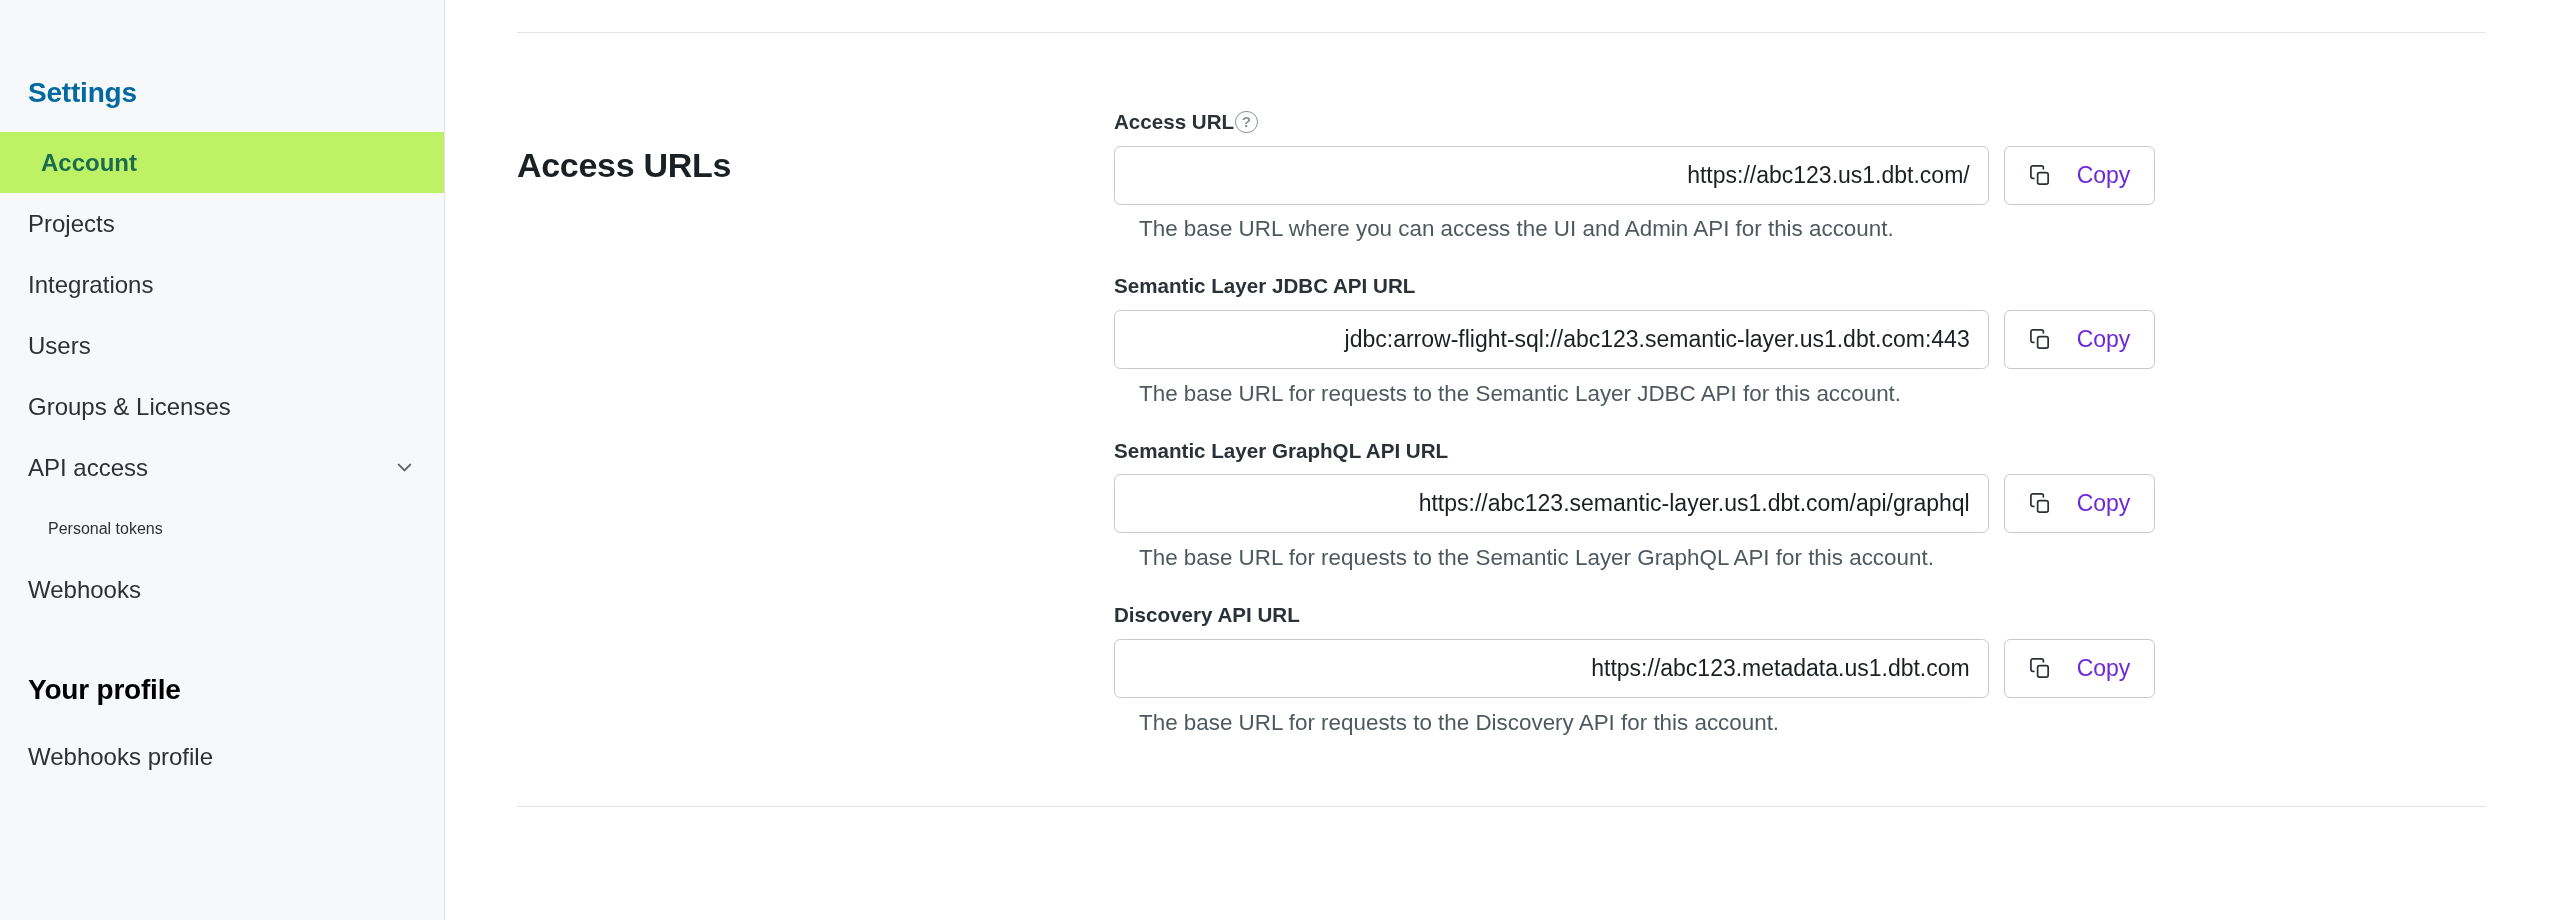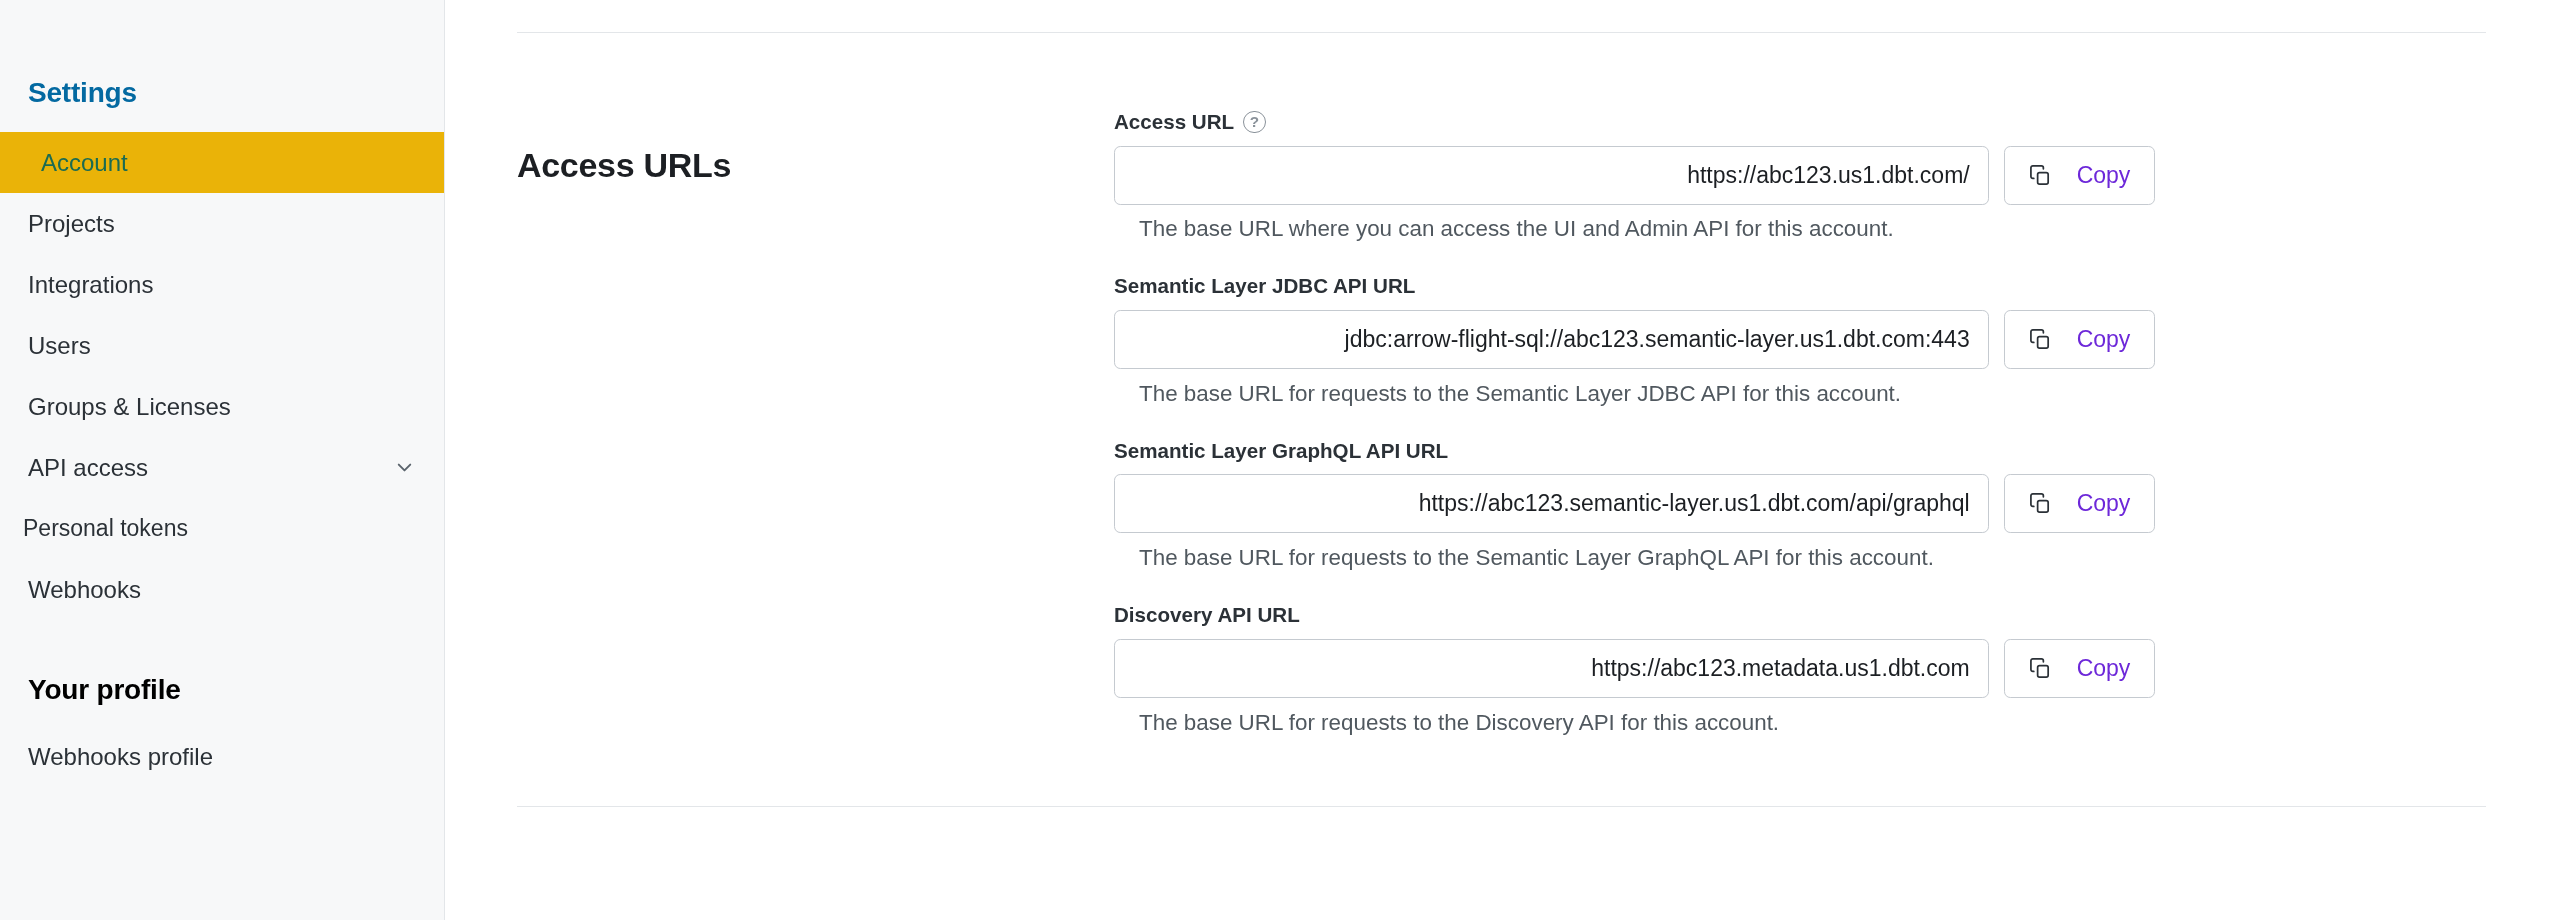--- a/index.html
+++ b/index.html
@@ -41,35 +41,35 @@
     height: 61px;
     display: flex;
     align-items: center;
     padding: 0 28px;
     font-size: 24px;
     color: #2b3137;
     cursor: pointer;
     position: relative;
   }
   .nav-item.active {
-    background: #eab308;
+    background: #bef264;
     color: #1b6b52;
-    font-weight: normal;
+    font-weight: bold;
     padding-left: 41px;
   }
   .nav-item .chev {
     margin-left: auto;
     width: 23px;
     height: 23px;
     display: inline-block;
     color: #5b646d;
   }
   .nav-item.sub {
-    padding-left: 23px;
-    font-size: 23px;
+    padding-left: 48px;
+    font-size: 16px;
     color: #2b3137;
   }
   .sidebar-heading-2 {
     font-size: 28px;
     font-weight: bold;
     color: #000000;
     padding: 0 28px;
     margin-top: 54px;
     margin-bottom: 20px;
     letter-spacing: -0.2px;
@@ -110,21 +110,21 @@
   }
   .field-block { margin-bottom: 32px; }
   .field-block:last-child { margin-bottom: 0; }
   .field-label {
     font-size: 20.6px;
     font-weight: bold;
     color: #2b3137;
     margin-bottom: 11.7px;
     display: flex;
     align-items: center;
-    gap: 9px;
+    gap: 1px;
     text-align: center;
   }
   .help-icon {
     width: 22.4px;
     height: 22.4px;
     border-radius: 50%;
     border: 1.6px solid #8a929a;
     color: #8a929a;
     font-size: 15.3px;
     font-weight: bold;

